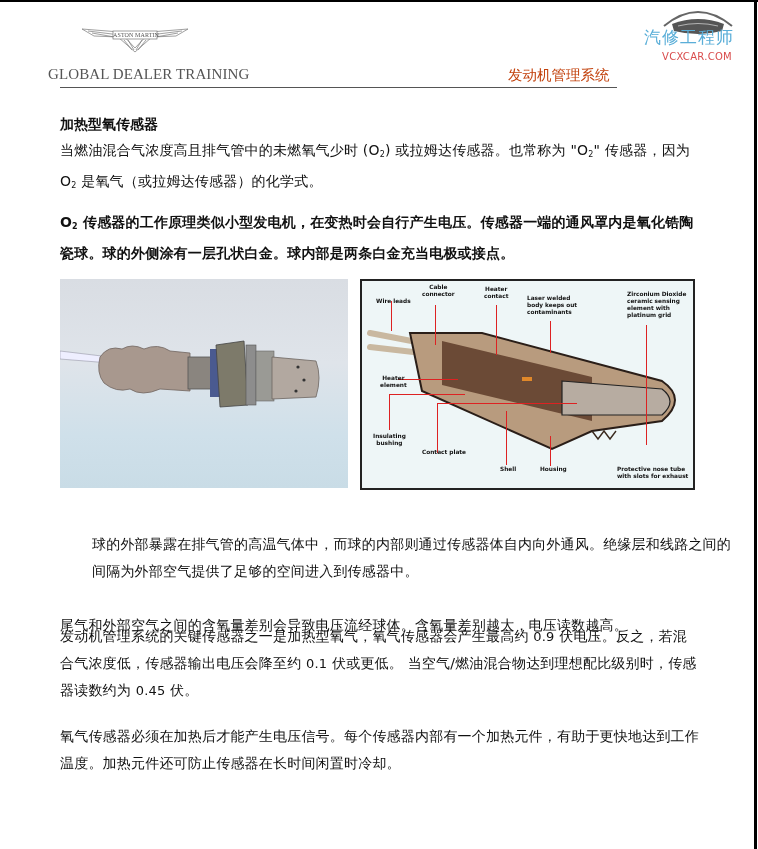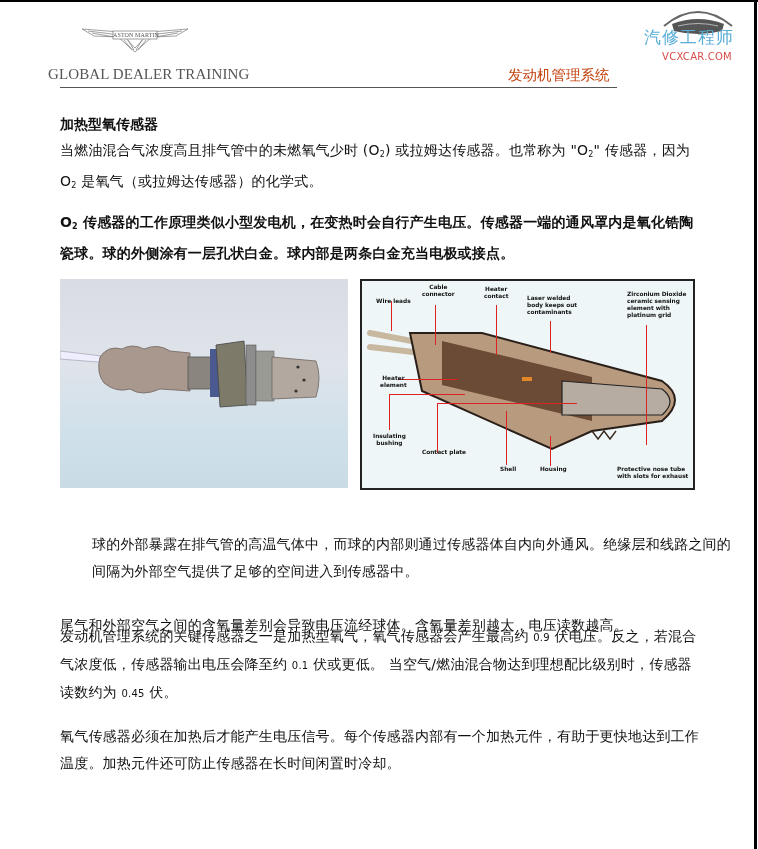--- a/index.html
+++ b/index.html
@@ -22,21 +22,21 @@
     .section-title { font-size: 14px; font-weight: bold; line-height: 24px; margin: 0; }
     .para { font-size: 14px; line-height: 27px; margin: 0; letter-spacing: 0.2px; }
     .p1 { position: absolute; left: 60px; top: 137px; width: 640px; }
     .p2 { position: absolute; left: 60px; top: 209px; width: 640px; font-weight: bold; }
     .p3 { position: absolute; left: 60px; top: 531px; width: 640px; margin-left: 32px; }
     .p4 { position: absolute; left: 60px; top: 577px; width: 640px; margin-top: 35px; }
     .p5 { position: absolute; left: 60px; top: 623px; width: 640px; }
     .p6 { position: absolute; left: 60px; top: 723px; width: 640px; }
     .title-pos { position: absolute; left: 60px; top: 112px; }
     sub { font-size: 8px; vertical-align: -2px; }
-    .num { font-size: 10px; }
+    .num { font-size: 13px; }
 
     .photo { position: absolute; left: 60px; top: 279px; width: 288px; height: 209px; overflow: hidden;
       background: linear-gradient(180deg, #d9dde3 0%, #dfe4ea 40%, #cfe0ea 75%, #c9dce6 100%); }
     .diagram { position: absolute; left: 360px; top: 279px; width: 331px; height: 207px; border: 2px solid #222; background: #eef6f7; overflow: hidden; }
     .lbl { position: absolute; font-size: 5.8px; font-weight: bold; color: #111; line-height: 7px; font-family: "DejaVu Sans", sans-serif; }
     .leader { position: absolute; background: #d22; }
   </style>
 </head>
 <body>
 

